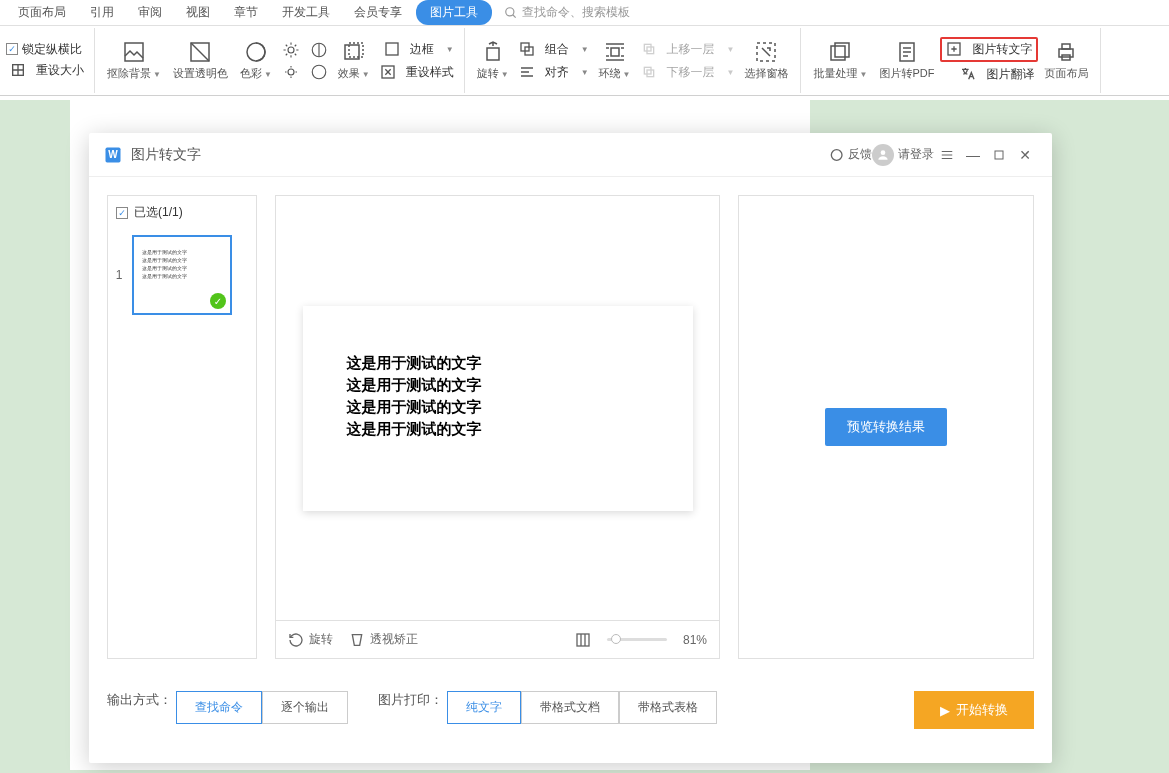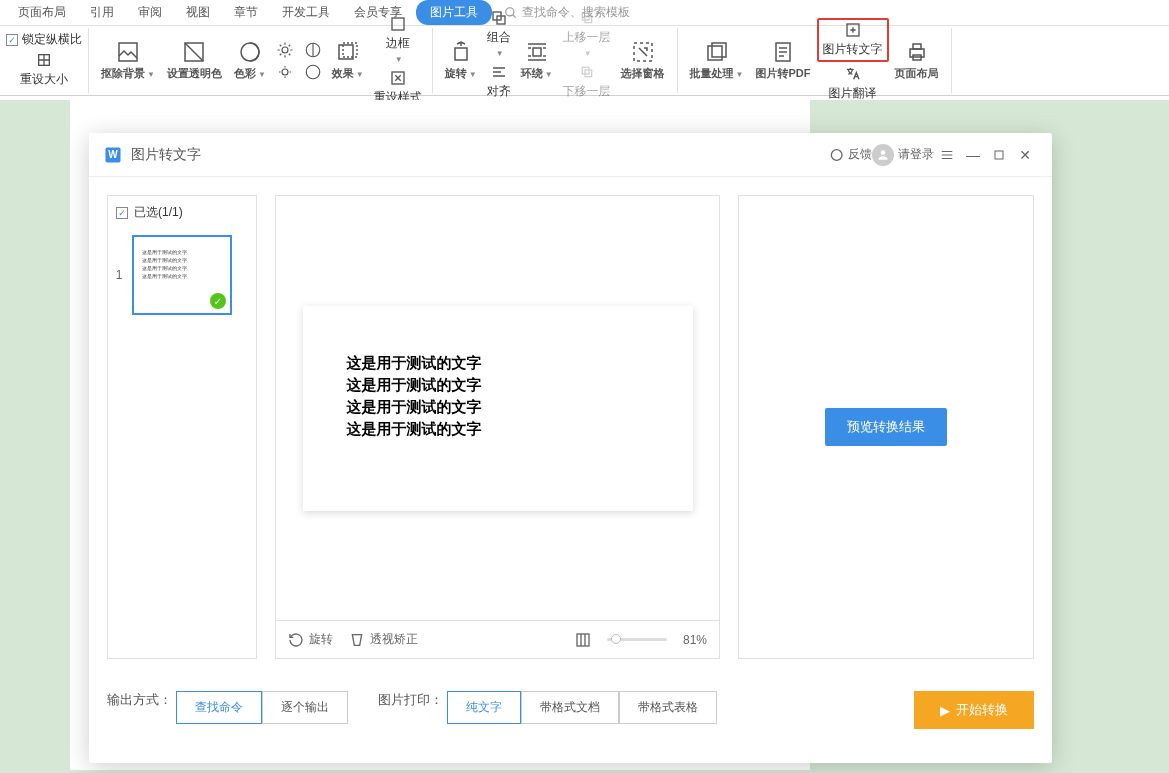--- a/index.html
+++ b/index.html
@@ -17,23 +17,23 @@
 .ribbon-group { display: flex; align-items: center; padding: 0 6px; border-right: 1px solid #e0e0e0; }
 .size-group { flex-direction: column; justify-content: center; gap: 4px; }
 .size-row { display: flex; align-items: center; gap: 4px; }
 .size-input { width: 58px; height: 20px; border: 1px solid #ccc; font-size: 11px; padding: 0 2px; }
 .spinner { display: flex; flex-direction: column; }
 .spinner-btn { width: 12px; height: 9px; border: 1px solid #ccc; font-size: 6px; line-height: 6px; text-align: center; cursor: pointer; background: #f5f5f5; }
 .lock-row { display: flex; align-items: center; gap: 4px; }
 .checkbox { width: 12px; height: 12px; border: 1px solid #888; display: inline-flex; align-items: center; justify-content: center; font-size: 9px; color: #3a8ee6; }
 .ribbon-btn { display: flex; flex-direction: column; align-items: center; justify-content: center; padding: 2px 6px; cursor: pointer; gap: 2px; }
 .ribbon-btn-icon { width: 24px; height: 24px; display: flex; align-items: center; justify-content: center; color: #555; }
-.ribbon-btn-label { font-size: 11px; color: #555; white-space: nowrap; font-weight: bold; }
+.ribbon-btn-label { font-size: 11px; color: #555; white-space: nowrap; }
 .ribbon-btn.small { padding: 1px 4px; }
-.ribbon-btn.horiz { flex-direction: column; gap: 3px; padding: 2px 4px; justify-content: flex-end; }
+.ribbon-btn.horiz { flex-direction: row; gap: 10px; padding: 2px 4px; justify-content: flex-end; }
 .ribbon-btn.disabled { opacity: 0.45; }
 .dropdown-arrow { font-size: 8px; color: #888; margin-left: 2px; }
 .ribbon-col { display: flex; flex-direction: column; justify-content: center; gap: 2px; }
 .ribbon-row { display: flex; align-items: center; gap: 2px; }
 .highlighted { border: 2px solid #e53935; border-radius: 2px; }
 
 
 .canvas-bg { position: absolute; top: 100px; left: 0; right: 0; bottom: 0; background: #d6e8d5; }
 .page { position: absolute; top: 0; left: 70px; width: 740px; height: 670px; background: #fff; }
 

